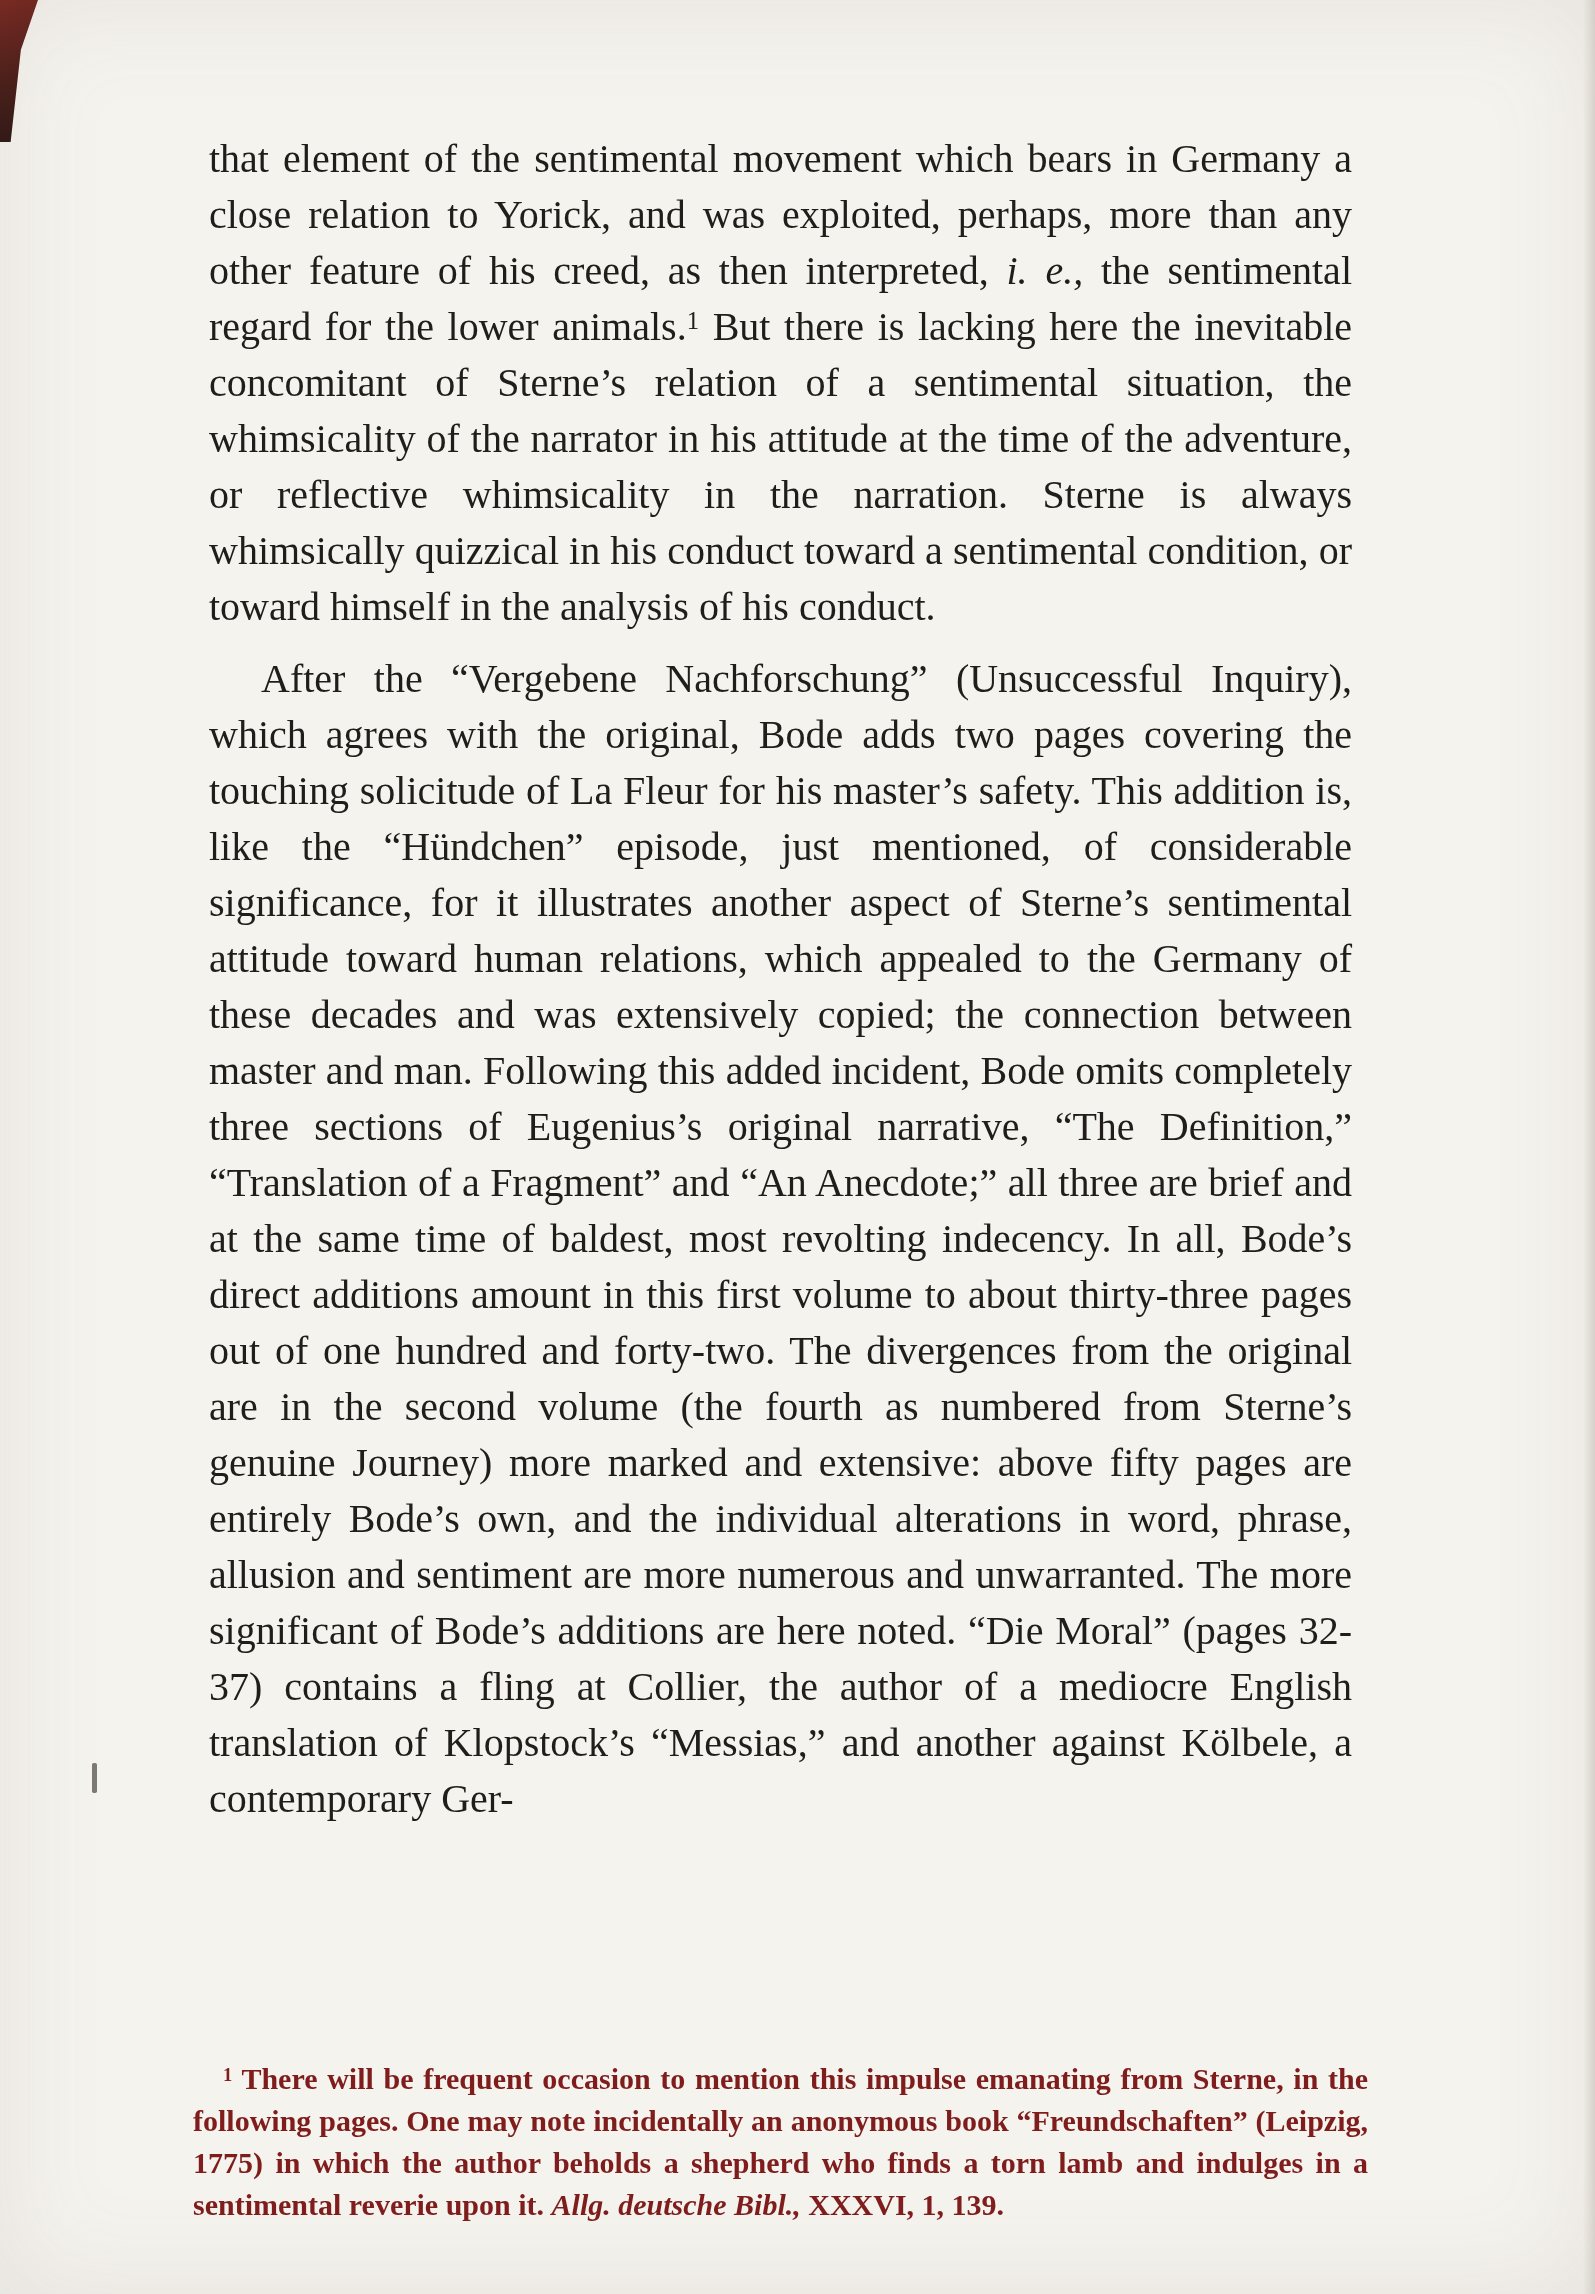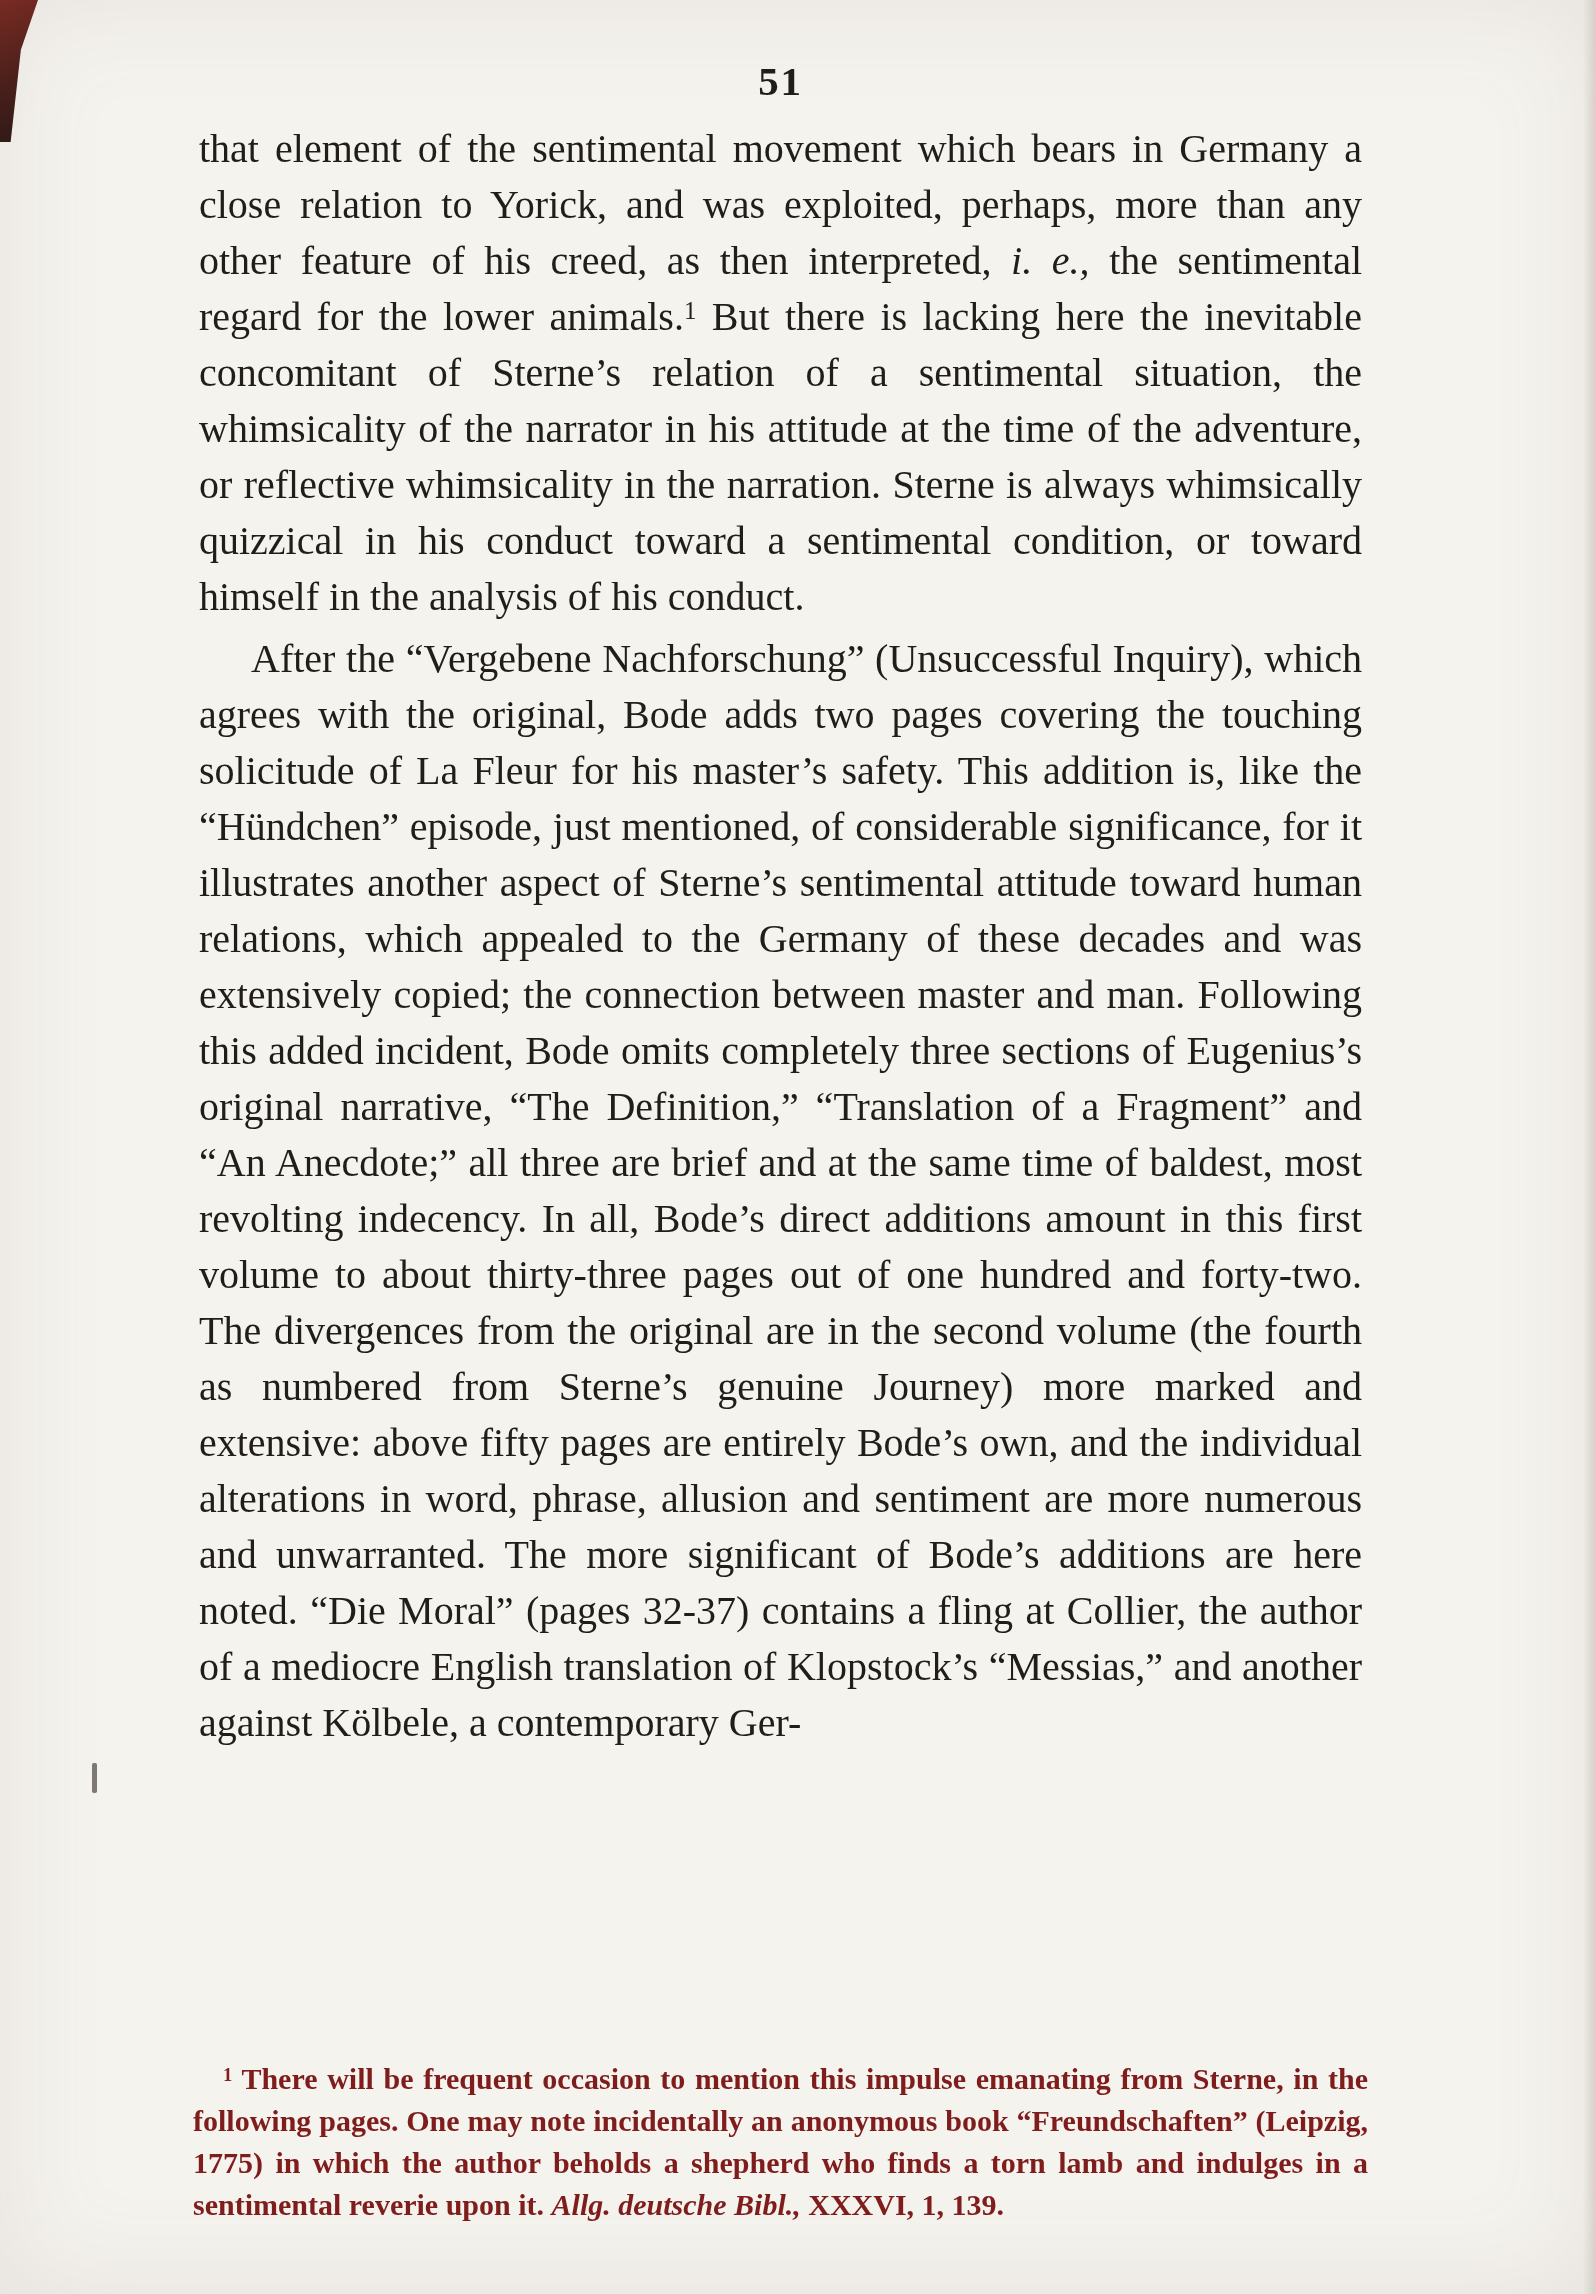--- a/index.html
+++ b/index.html
@@ -30,21 +30,21 @@
   .body-text {
     position: absolute;
     top: 115px;
     left: 193px;
     width: 1175px;
     font-size: 40px;
     line-height: 56px;
     text-align: justify;
   }
   .body-text p {
-    margin: 6px;
+    margin: 16px;
     padding: 0;
   }
   .para-indent {
     text-indent: 52px;
   }
   sup.fnref {
     font-size: 62%;
     line-height: 0;
     vertical-align: baseline;
     position: relative;
@@ -97,21 +97,20 @@
 </style>
 </head>
 <body>
 
 <div class="page">
 
   <div class="artifact-topleft"></div>
   <div class="artifact-right-edge"></div>
   <div class="artifact-left-tick"></div>
 
-  <div class="page-number">51</div>
 
   <div class="body-text">
     <p class="para-continuation"><span>that element of the sentimental movement which bears in Germany a close relation to Yorick, and was exploited, perhaps, more than any other feature of his creed, as then interpreted, </span><i>i. e.,</i><span> the sentimental regard for the lower animals.</span><sup class="fnref">1</sup><span> But there is lacking here the inevitable concomitant of Sterne’s relation of a sentimental situation, the whimsicality of the narrator in his attitude at the time of the adventure, or reflective whimsicality in the narration. Sterne is always whimsically quizzical in his conduct toward a sentimental condition, or toward himself in the analysis of his conduct.</span></p>
 
     <p class="para-indent">After the “Vergebene Nachforschung” (Unsuccessful Inquiry), which agrees with the original, Bode adds two pages covering the touching solicitude of La Fleur for his master’s safety. This addition is, like the “Hündchen” episode, just mentioned, of considerable significance, for it illustrates another aspect of Sterne’s sentimental attitude toward human relations, which appealed to the Germany of these decades and was extensively copied; the connection between master and man. Following this added incident, Bode omits completely three sections of Eugenius’s original narrative, “The Definition,” “Translation of a Fragment” and “An Anecdote;” all three are brief and at the same time of baldest, most revolting indecency. In all, Bode’s direct additions amount in this first volume to about thirty-three pages out of one hundred and forty-two. The divergences from the original are in the second volume (the fourth as numbered from Sterne’s genuine Journey) more marked and extensive: above fifty pages are entirely Bode’s own, and the individual alterations in word, phrase, allusion and sentiment are more numerous and unwarranted. The more significant of Bode’s additions are here noted. “Die Moral” (pages 32-37) contains a fling at Collier, the author of a mediocre English translation of Klopstock’s “Messias,” and another against Kölbele, a contemporary Ger-</p>
   </div>
 
   <div class="footnote"><sup class="fnref">1</sup><span> There will be frequent occasion to mention this impulse emanating from Sterne, in the following pages. One may note incidentally an anonymous book “Freundschaften” (Leipzig, 1775) in which the author beholds a shepherd who finds a torn lamb and indulges in a sentimental reverie upon it. </span><i>Allg. deutsche Bibl.,</i><span> XXXVI, 1, 139.</span></div>
 
 </div>

